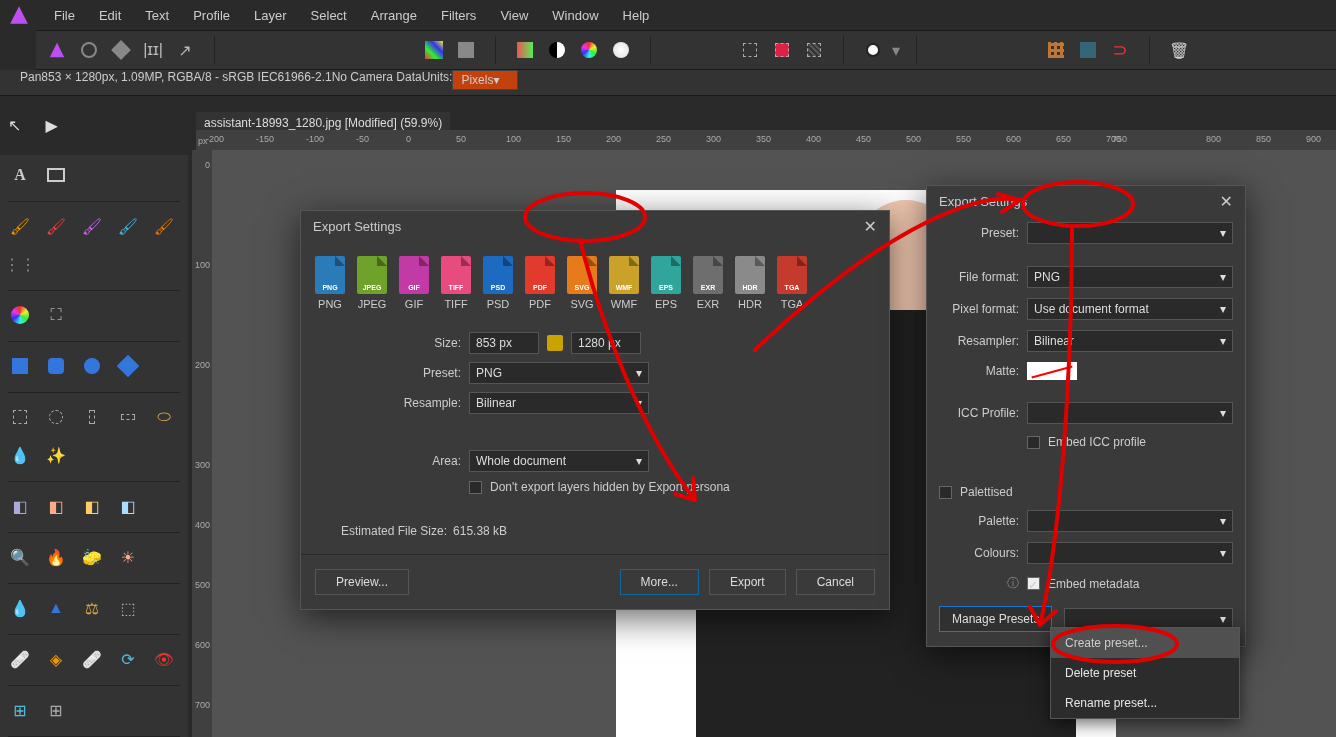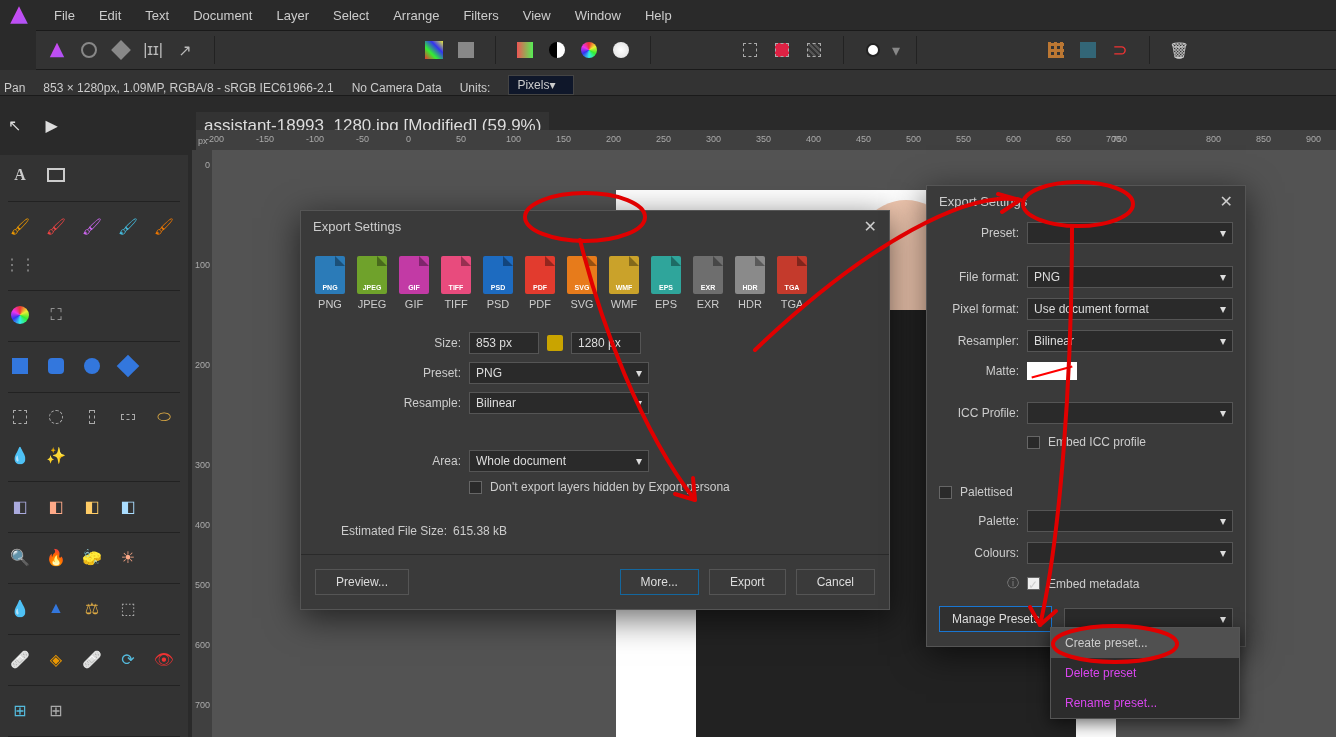--- a/index.html
+++ b/index.html
@@ -10,25 +10,25 @@
   .logo-tri { width: 22px; height: 22px; background: linear-gradient(135deg,#d946ef,#a855f7); clip-path: polygon(50% 10%, 90% 90%, 10% 90%); }
   .menu-item { cursor: pointer; }
   
   
   .toolbar { display: flex; align-items: center; height: 40px; background: #333; padding: 0 8px; gap: 10px; border-top: 1px solid #1a1a1a; border-bottom: 1px solid #1a1a1a; margin-left: 36px; }
   .tb-group { display: flex; gap: 6px; align-items: center; }
   .tb-btn { width: 26px; height: 26px; display: flex; align-items: center; justify-content: center; border-radius: 2px; }
   .tb-sep { width: 1px; height: 28px; background: #222; margin: 0 6px; }
   
   
-  .infobar { display: flex; align-items: flex-end; height: 26px; background: #333; padding: 0 4px; gap: 18px; font-size: 12px; color: #ccc; border-bottom: 1px solid #1a1a1a; }
-  .units-sel { background: #0f172a; color: #ccc; border: 1px solid #444; padding: 2px 18px 2px 8px; font-size: 12px; }
-  
-  
-  .filetab { position: absolute; left: 196px; top: 112px; font-size: 17px; color: #ddd; padding: 4px 8px; background: #333; }
+  .infobar { display: flex; align-items: flex-start; height: 26px; background: #333; padding: 0 20px; font-size: 12px; color: #ccc; border-bottom: 1px solid #1a1a1a; }
+  .units-sel { background: #c2410c; color: #ccc; border: 1px solid #444; padding: 2px 18px 2px 8px; font-size: 12px; }
+  
+  
+  .filetab { position: absolute; left: 196px; top: 112px; font-size: 12px; color: #ddd; padding: 4px 8px; background: #333; }
   
   
   .ruler-h { position: absolute; left: 196px; top: 130px; right: 0; height: 20px; background: #404040; font-size: 9px; color: #aaa; display: flex; overflow: hidden; }
   .ruler-tick { position: absolute; top: 4px; font-size: 9px; }
   .ruler-px { position: absolute; left: 198px; top: 136px; font-size: 9px; color: #aaa; }
   .tools-left2 { position: absolute; left: 0; top: 155px; width: 188px; bottom: 0; background: #333; padding: 8px; }
   .tool-row { display: flex; gap: 12px; margin-bottom: 14px; flex-wrap: wrap; }
   .tool-ic { width: 24px; height: 24px; display: flex; align-items: center; justify-content: center; font-size: 16px; }
   .tool-div { height: 1px; background: #222; margin: 4px 0 12px; }
   
@@ -73,37 +73,37 @@
   .matte-sw::after{ content:''; position:absolute; left:4px; right:4px; top:50%; height:2px; background:red; transform:rotate(-15deg); }
   .chk-row { display:flex; align-items:center; gap:8px; padding:6px 12px 6px 12px; font-size:12px; }
   .disabled { color:#666; }
   
   .manage-btn { margin: 8px 12px; background:#303030; border:1px solid #1976d2; color:#ddd; padding:5px 12px; font-size:12px; display:inline-block; cursor:pointer; }
   
   
   .preset-popup { position:absolute; left:1050px; top:627px; width:190px; background:#2c2c2c; border:1px solid #555; box-shadow:0 4px 16px rgba(0,0,0,.6); }
   .popup-item { padding:8px 14px; font-size:12px; cursor:pointer; }
   .popup-item.highlight { background:#505050; }
-  .popup-item.dis { color:#d946ef; }
+  .popup-item.dis { color:#e5e5e5; }
   
   
   .annot { position:absolute; inset:0; pointer-events:none; }
   
   
   .circ { border-radius:50%; }
 </style>
 </head>
 <body>
 
 <div class="menubar">
   <div class="logo-tri"></div>
   <span class="menu-item">File</span>
   <span class="menu-item">Edit</span>
   <span class="menu-item">Text</span>
-  <span class="menu-item">Document</span>
+  <span class="menu-item">Profile</span>
   <span class="menu-item">Layer</span>
   <span class="menu-item">Select</span>
   <span class="menu-item">Arrange</span>
   <span class="menu-item">Filters</span>
   <span class="menu-item">View</span>
   <span class="menu-item">Window</span>
   <span class="menu-item">Help</span>
 </div>
 
 <div class="toolbar">

